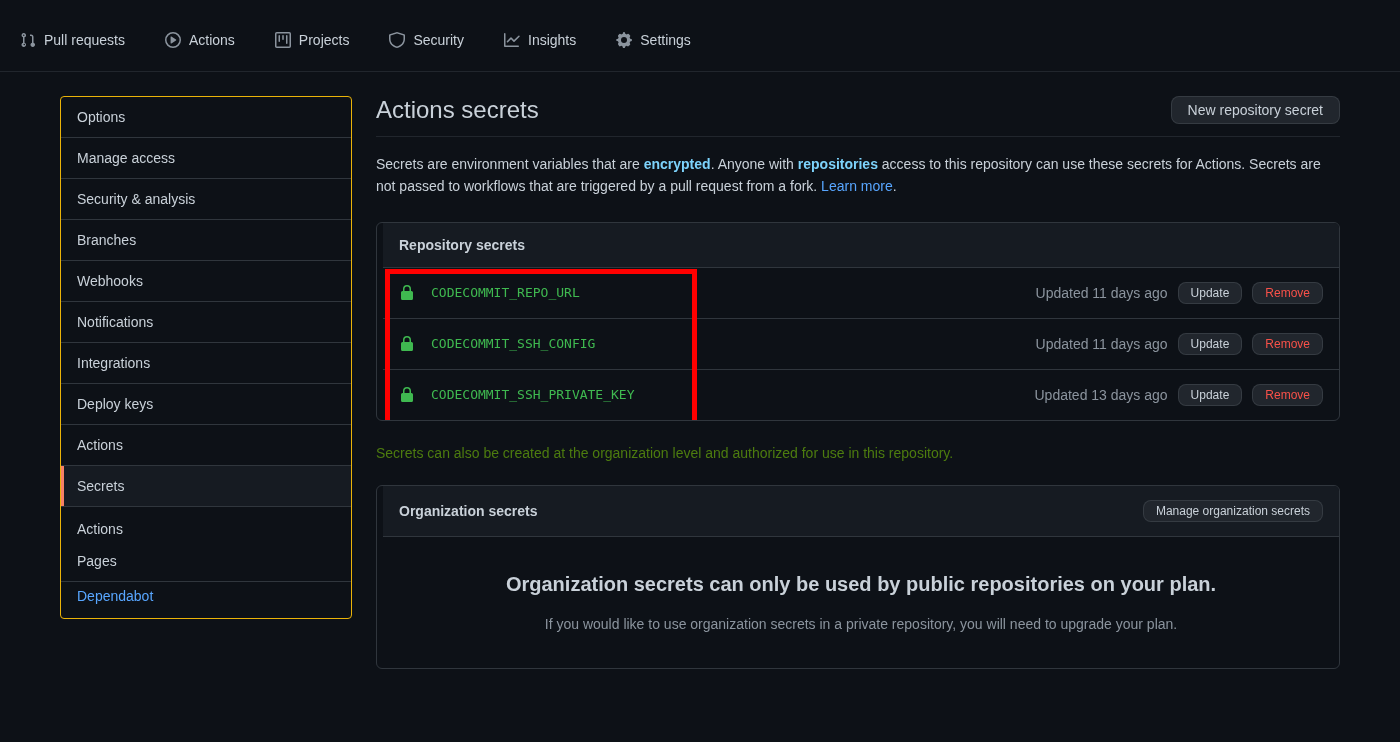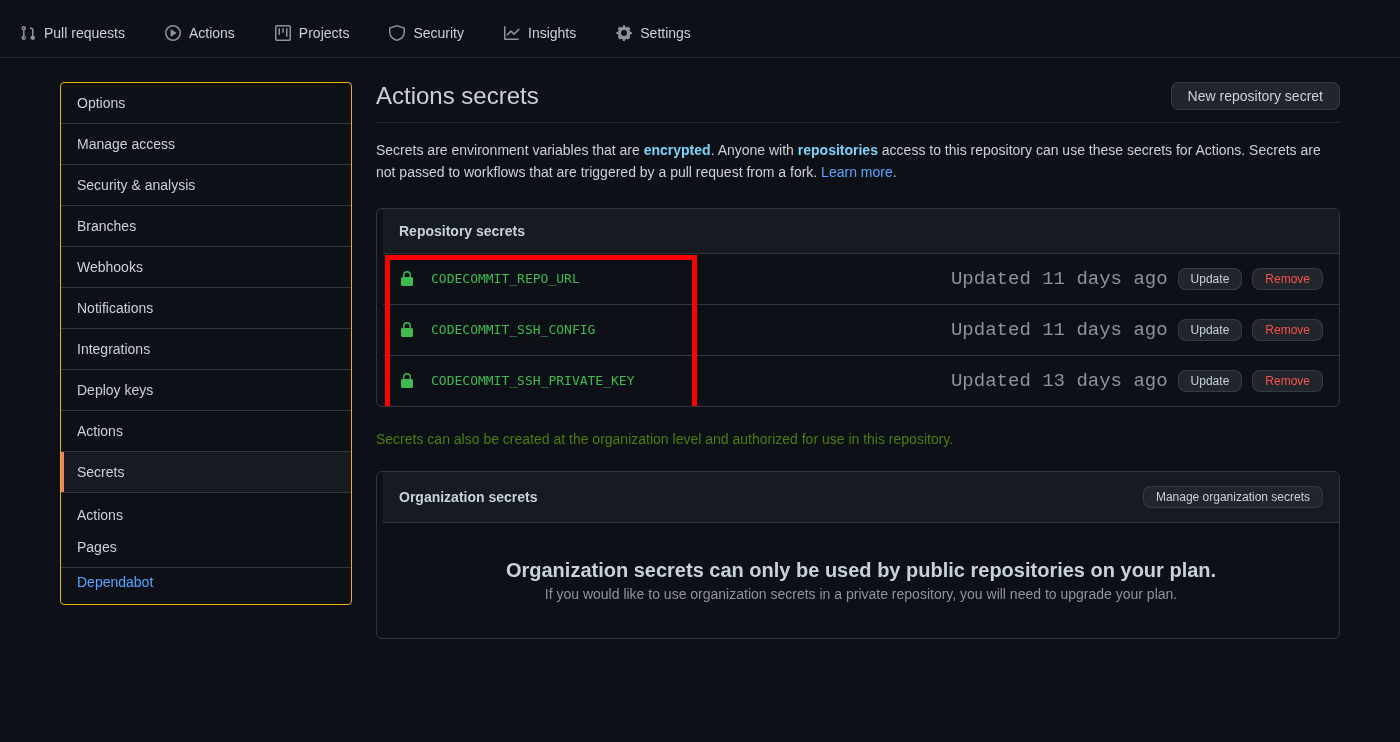--- a/index.html
+++ b/index.html
@@ -1,18 +1,18 @@
 <!DOCTYPE html>
 <html><head>
 <meta charset="utf-8">
 <style>
 *{box-sizing:border-box;margin:0;padding:0;}
 body{background:#0d1117;color:#c9d1d9;font-family:-apple-system,BlinkMacSystemFont,"Segoe UI",Helvetica,Arial,sans-serif;font-size:14px;width:1400px;}
 a{color:#58a6ff;text-decoration:none;}
-.topnav{display:flex;gap:8px;padding:8px 4px 0 4px;border-bottom:1px solid #21262d;height:58px;align-items:center;}
+.topnav{display:flex;gap:8px;padding:8px 4px 0 4px;border-bottom:1px solid #21262d;height:72px;align-items:center;}
 .tab{display:flex;align-items:center;gap:8px;padding:8px 16px;color:#c9d1d9;cursor:pointer;font-size:14px;}
 .tab .tab-icon{width:16px;height:16px;display:inline-flex;align-items:center;justify-content:center;color:#8b949e;}
 .layout{display:flex;gap:24px;padding:24px 60px;}
 .sidebar{width:292px;flex-shrink:0;}
 .side-list{border:1px solid #eab308;border-radius:4px;overflow:hidden;}
 .side-item{display:block;padding:12px 16px;border-bottom:1px solid #30363d;color:#c9d1d9;cursor:pointer;font-size:14px;}
 .side-item:last-child{border-bottom:none;}
 .side-item.active{background:#161b22;position:relative;}
 .side-item.active::before{content:"";position:absolute;left:0;top:0;bottom:0;width:3px;background:#f78166;}
 .side-sub{padding:14px 16px 4px;color:#c9d1d9;border-bottom:none;cursor:default;font-weight:400;}
@@ -28,26 +28,26 @@
 .intro strong{color:#7dd3fc;font-weight:600;}
 .box{border:1px solid #30363d;border-radius:6px;overflow:hidden;margin-bottom:24px;padding-left:6px;}
 .box-head{display:flex;justify-content:space-between;align-items:center;background:#161b22;padding:14px 16px;border-bottom:1px solid #30363d;}
 .box-title{font-weight:600;font-size:14px;color:#c9d1d9;}
 .secret-row{display:flex;align-items:center;padding:14px 16px;border-bottom:1px solid #30363d;}
 .secret-row:last-child{border-bottom:none;}
 .secret-name-wrap{display:flex;align-items:center;gap:16px;flex:1;}
 .lock-icon{color:#3fb950;width:16px;height:16px;display:inline-flex;}
 .secret-name{font-family:ui-monospace,SFMono-Regular,Menlo,monospace;color:#3fb950;font-size:13px;}
 .secret-meta{display:flex;align-items:center;gap:10px;}
-.updated{color:#8b949e;font-size:19px;font-family:Liberation Mono, monospace;}
+.updated{color:#8b949e;font-size:14px;}
 .between{margin:24px 0;color:#4d7c0f;}
 .highlight-box{position:absolute;border:5px solid red;pointer-events:none;}
 .secrets-wrap{position:relative;}
 .org-body{padding:36px 16px;text-align:center;}
-.org-title{font-size:20px;font-weight:600;color:#c9d1d9;margin-bottom:4px;}
+.org-title{font-size:20px;font-weight:600;color:#c9d1d9;margin-bottom:20px;}
 .org-sub{color:#8b949e;font-size:14px;}
 svg{fill:currentColor;}
 </style>
 </head>
 <body>
 
 <nav class="topnav">
   <div class="tab">
     <span class="tab-icon">
         <svg viewBox="0 0 16 16" width="16" height="16">

